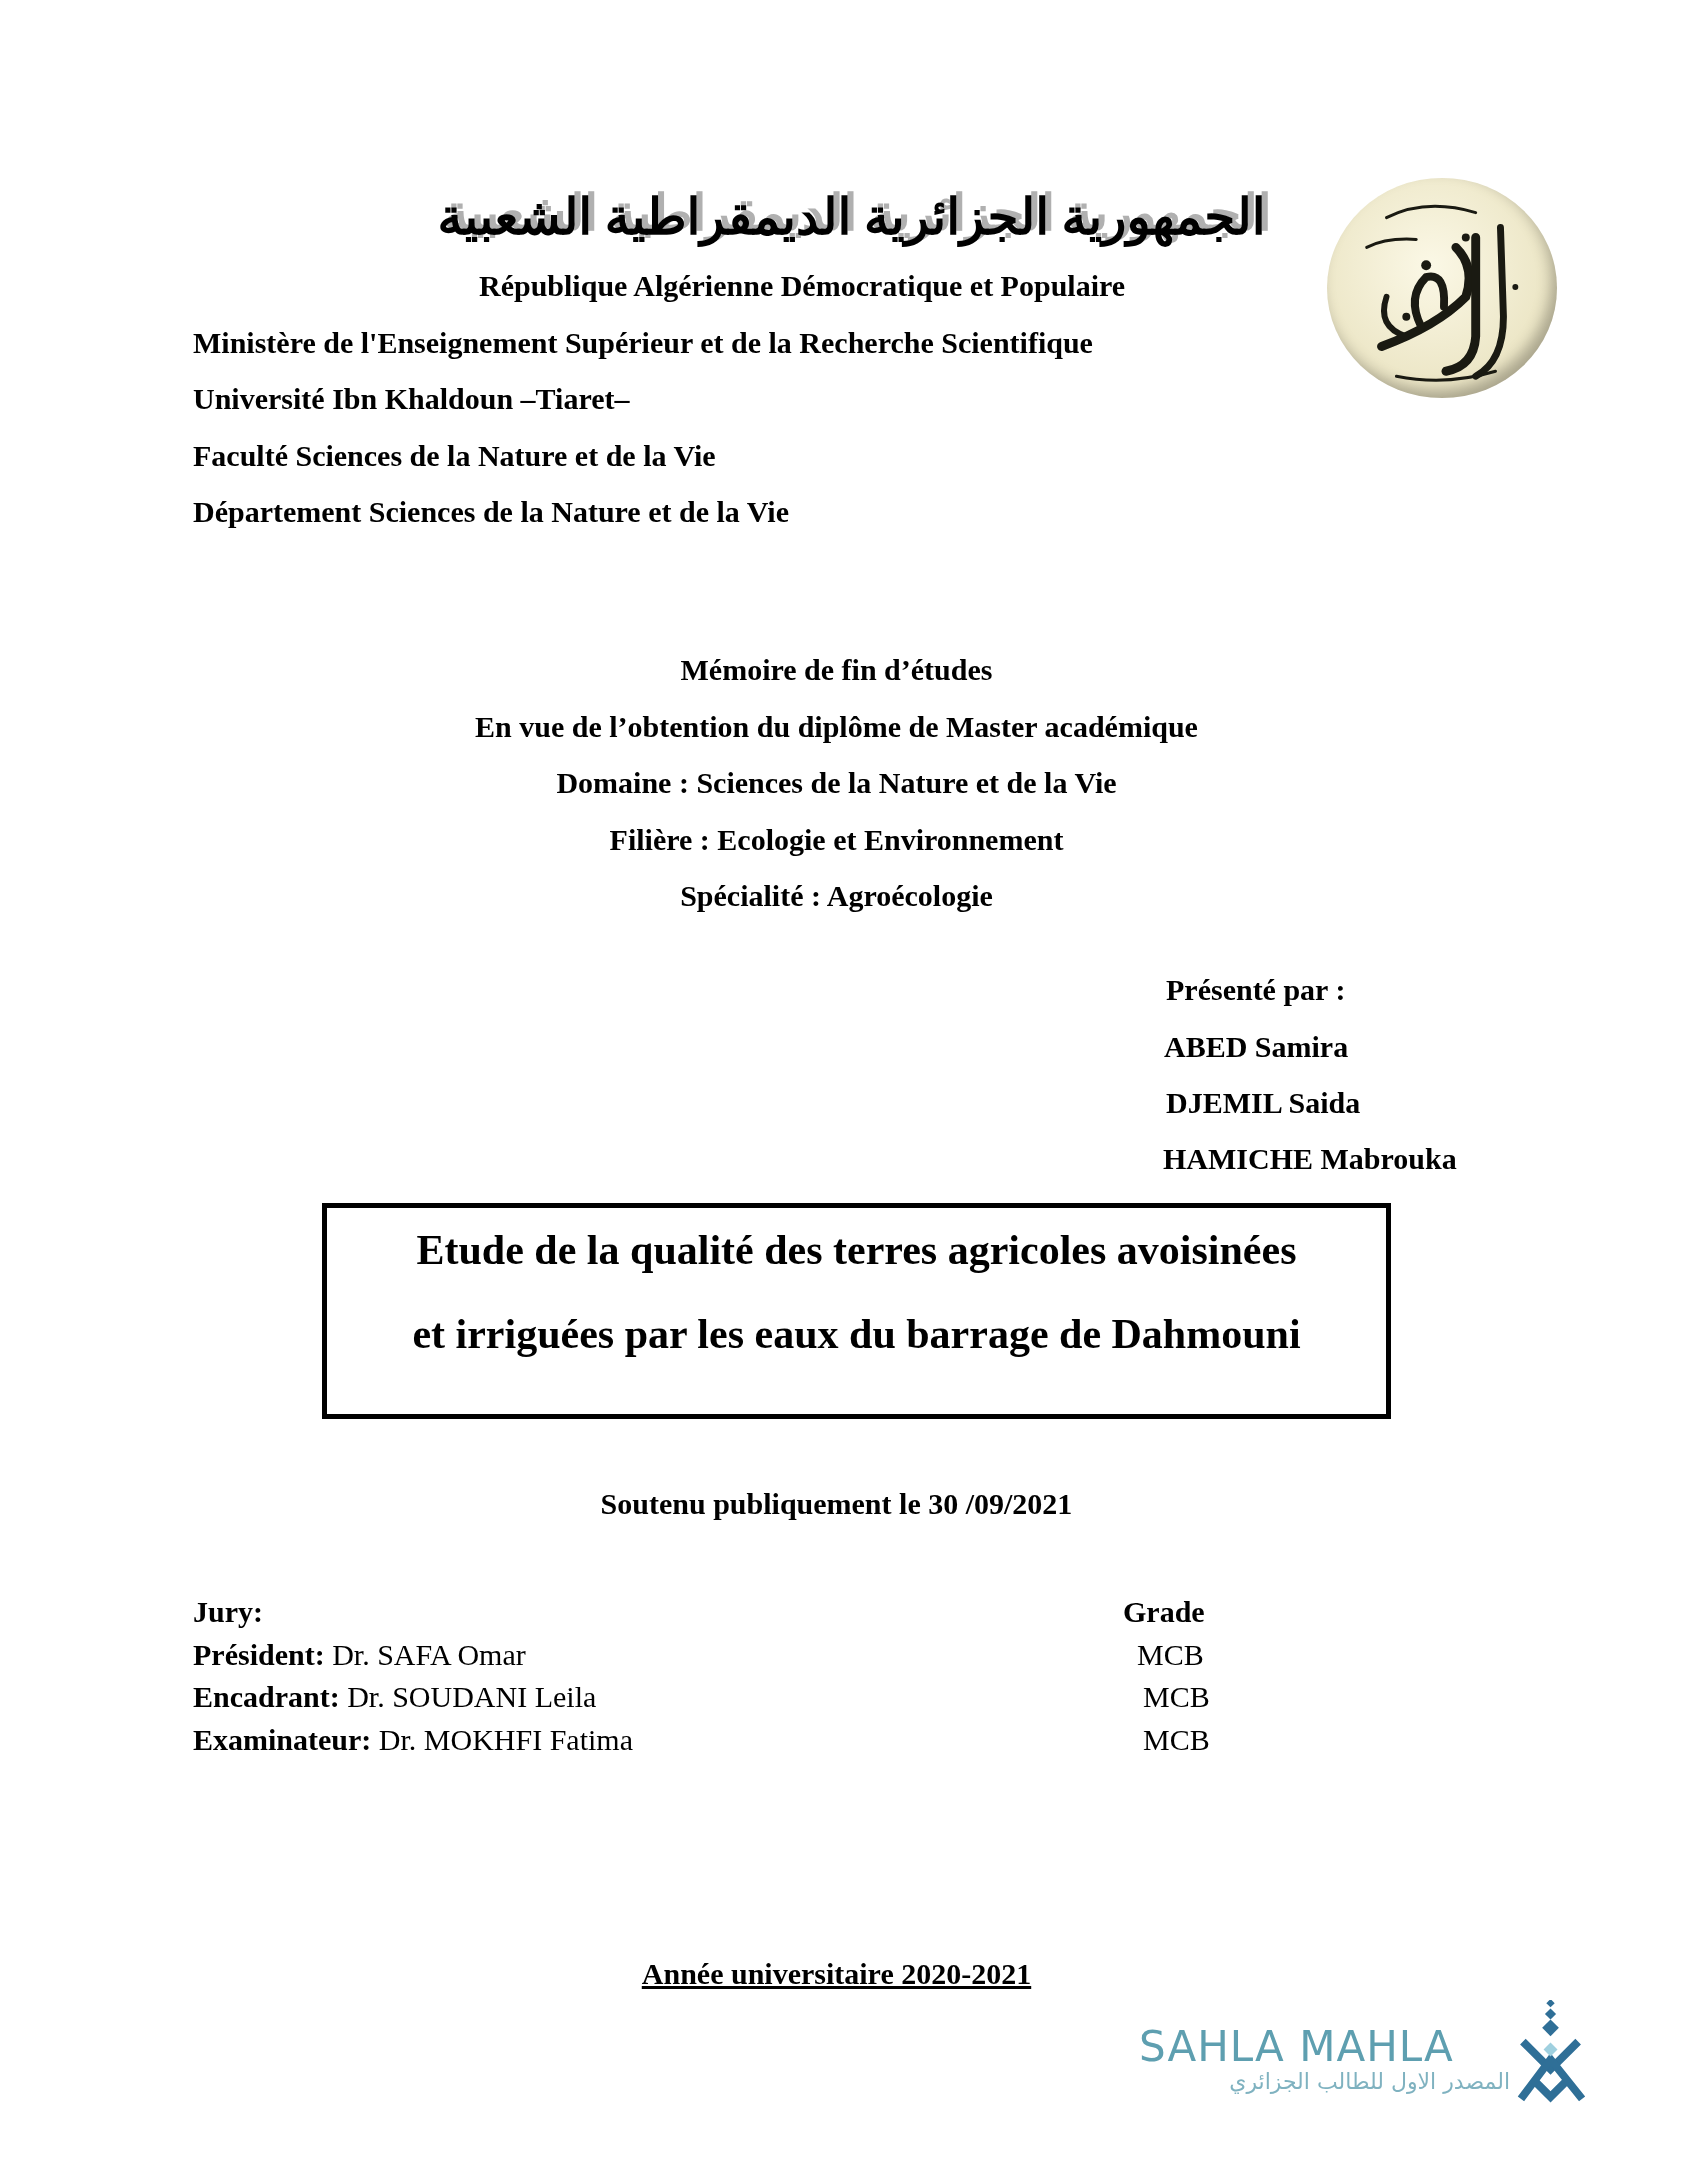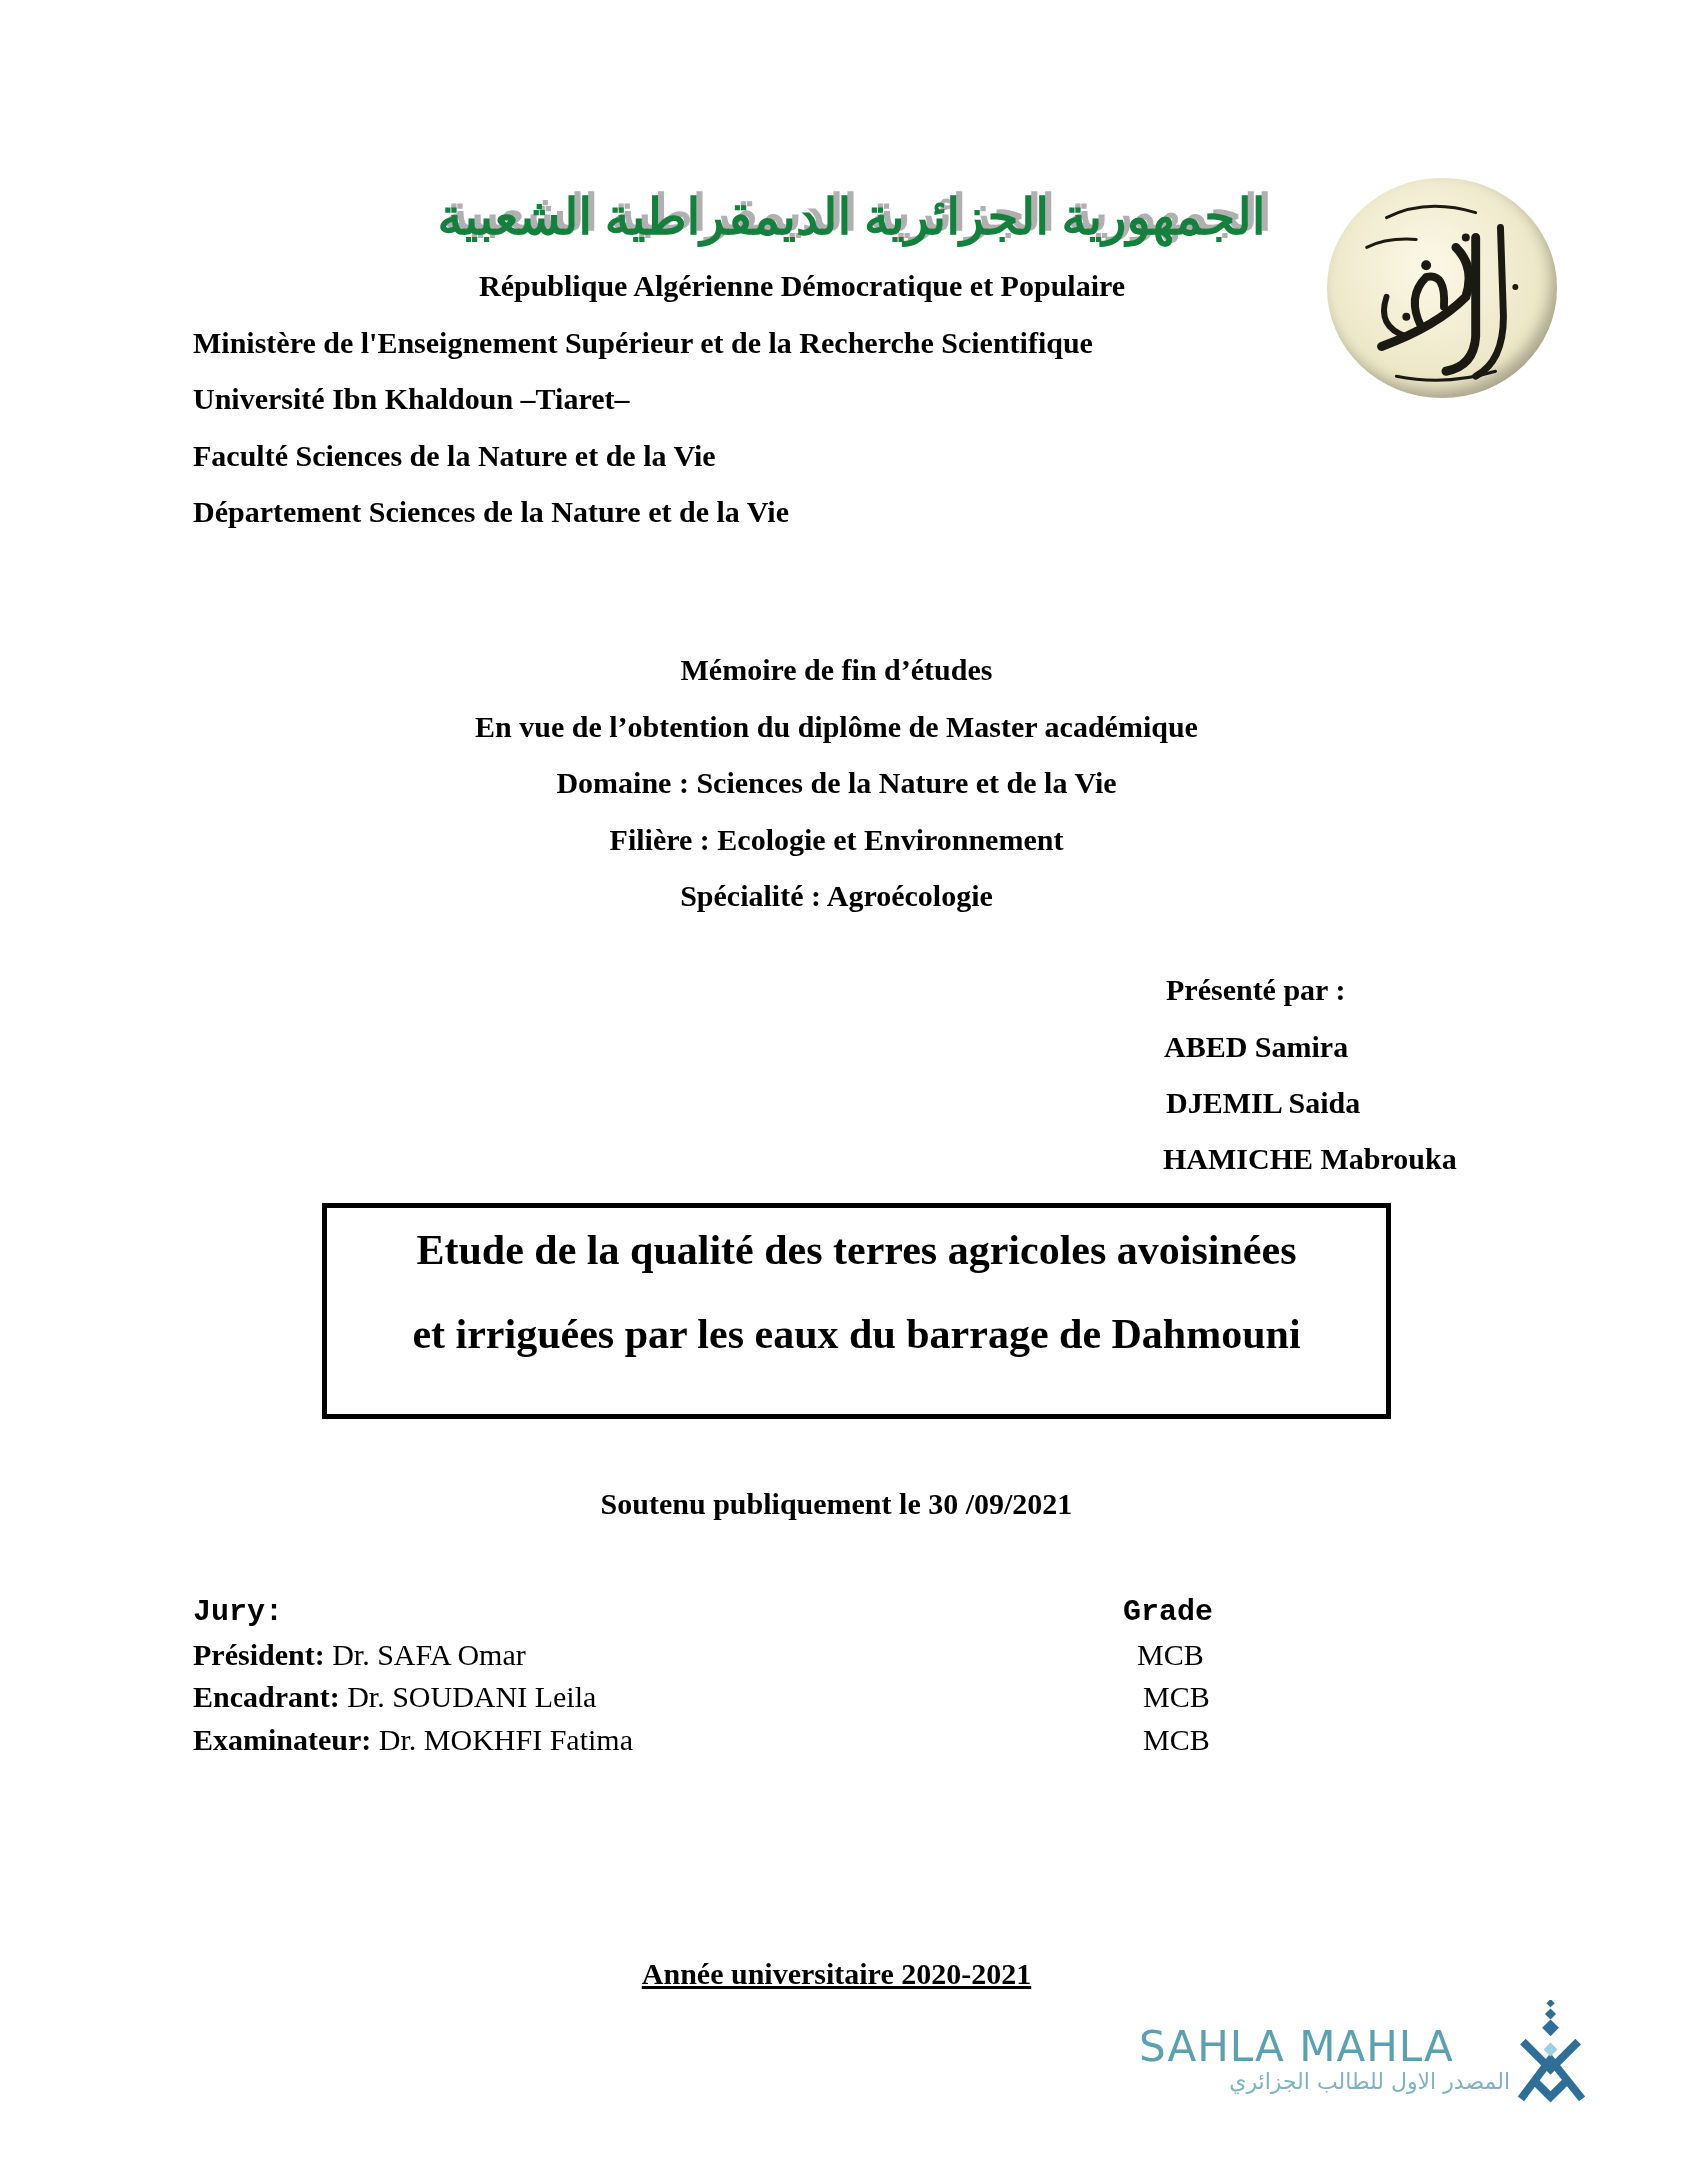--- a/index.html
+++ b/index.html
@@ -1,24 +1,24 @@
 <!DOCTYPE html>
 <html><head>
 <meta charset="utf-8">
 <style>
   html, body { margin:0; padding:0; background:#ffffff; }
   body { width:1683px; height:2178px; position:relative; overflow:hidden;
          font-family:"Liberation Serif", "DejaVu Serif", serif; color:#000; }
   .abs { position:absolute; white-space:nowrap; }
-  .b { font-weight:bold;font-family:Liberation Mono, monospace; }
+  .b { font-weight:bold; }
   .line { font-size:30px; line-height:34px; font-weight:bold; }
 
   .arabic-title { top:188px; left:406px; width:891px; text-align:center;
                   font-size:50px; font-weight:bold; direction:rtl;
-                  color:#15803d; text-shadow:6px -4px 0 #b0b0b0; letter-spacing:1px; }
+                  color:#000000; text-shadow:6px -4px 0 #b0b0b0; letter-spacing:1px; }
 
   .univ-logo { position:absolute; left:1327px; top:178px; width:230px; height:220px;
                border-radius:50%;
                background: radial-gradient(circle at 45% 40%, #fbf8e6 0%, #ece6c6 65%, #c9c2a0 100%);
                box-shadow: inset -6px -8px 14px rgba(0,0,0,0.25); overflow:hidden; }
   .univ-logo svg { width:100%; height:100%; }
 
   .title-box { position:absolute; left:322px; top:1203px; width:1059px; height:206px;
                border:5px solid #000; box-sizing:content-box; }
   .title-line { position:absolute; left:0; width:100%; text-align:center;

